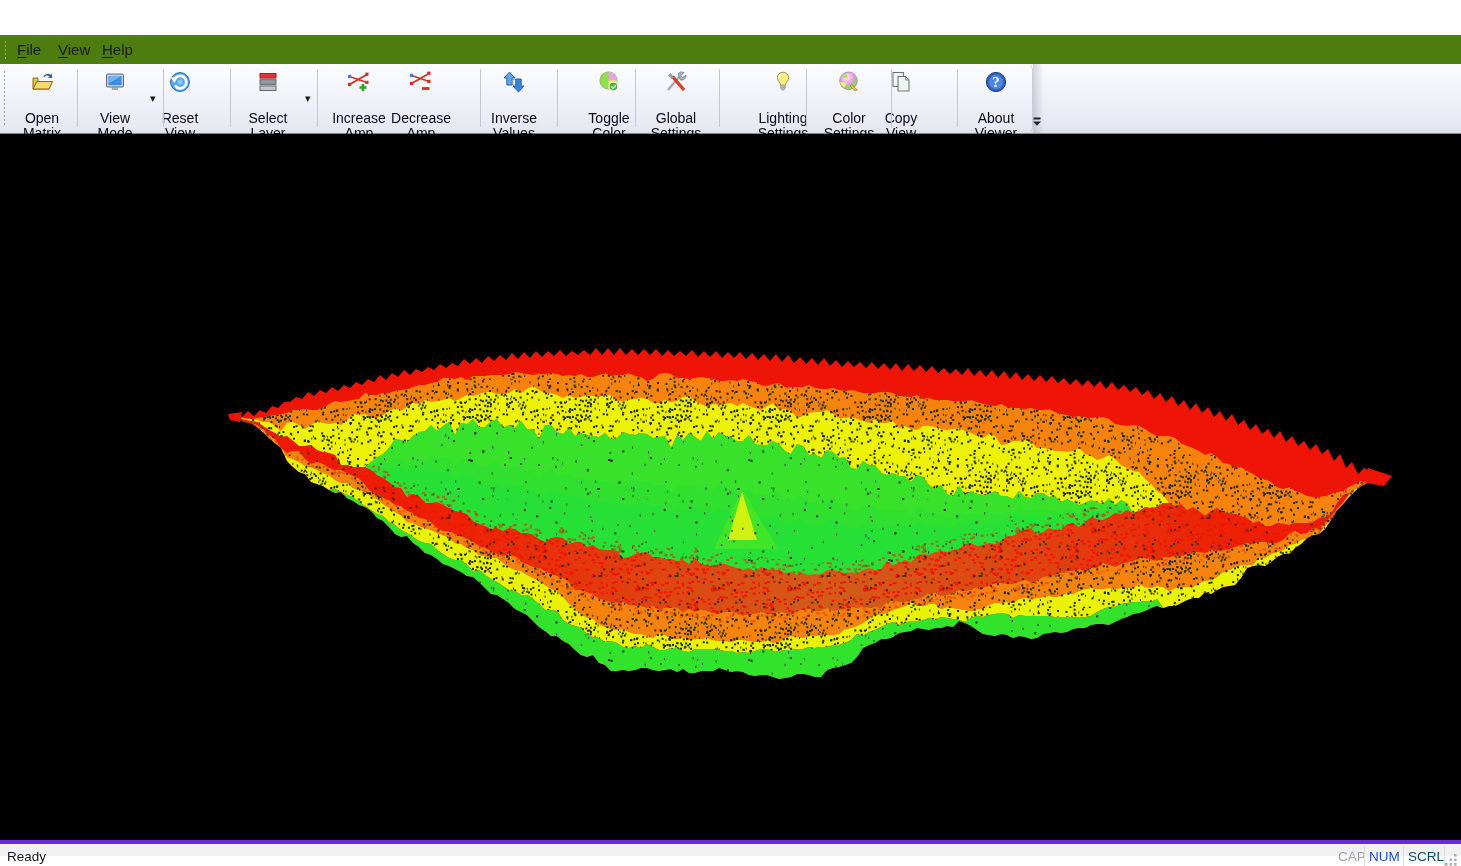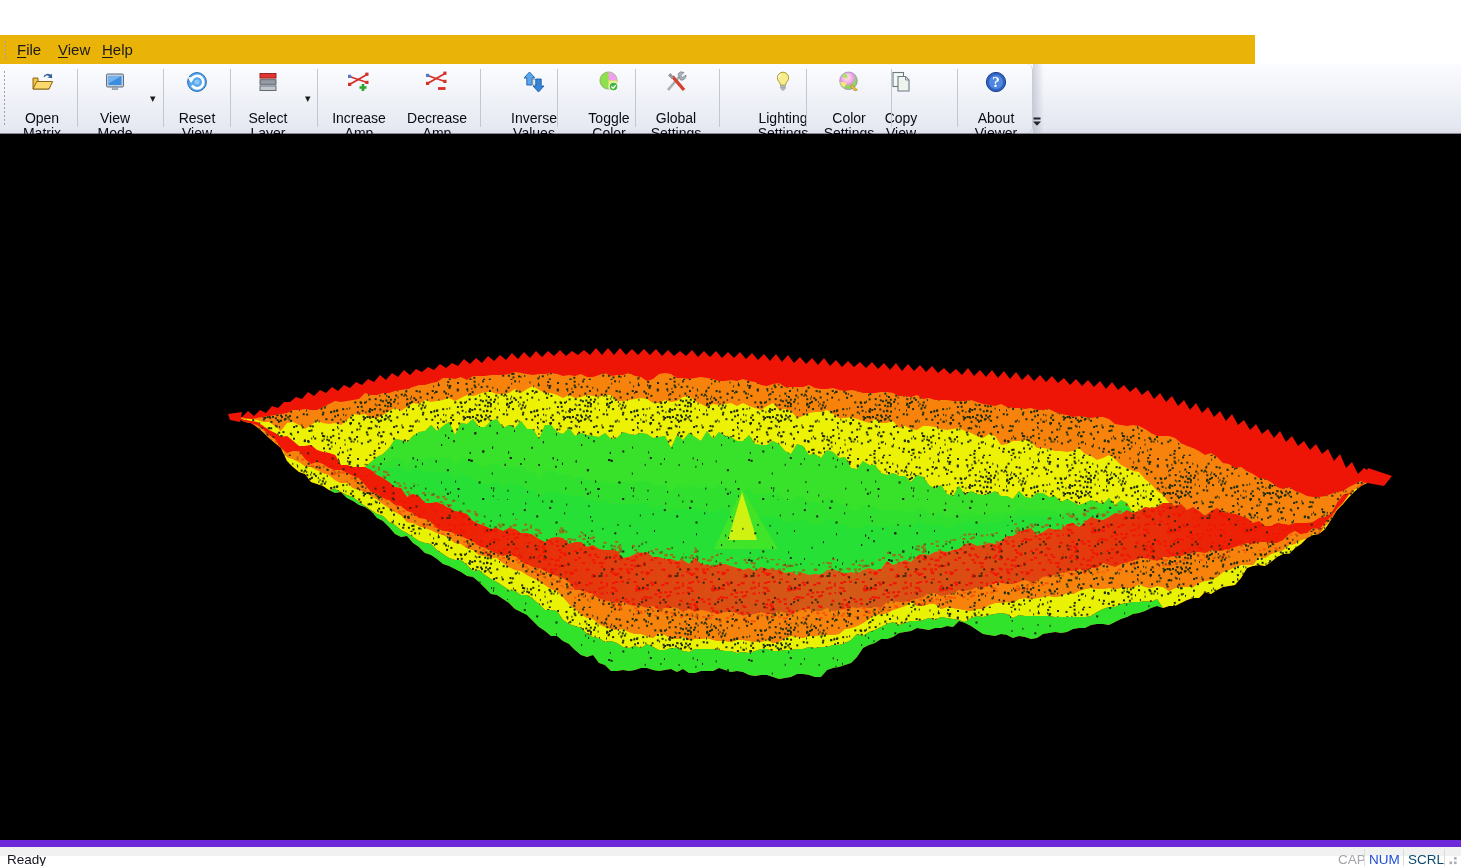--- a/index.html
+++ b/index.html
@@ -6,21 +6,21 @@
   font-family:"Liberation Sans", sans-serif; -webkit-font-smoothing:antialiased; }
 #win { position:relative; width:1461px; height:866px; background:#fff; }
 
 
 #titlebar { position:absolute; left:0; top:0; width:1461px; height:35px; background:#fff; }
 #topline { position:absolute; left:0; top:0; width:640px; height:1px; background:#b9b9b9; }
 #appicon { position:absolute; left:9px; top:6px; }
 #title { position:absolute; left:36px; top:0; height:35px; line-height:34px; font-size:15px; letter-spacing:-0.15px; color:#101010; }
 .wbtn { position:absolute; top:0; width:46px; height:33px; }
 
-#menubar { position:absolute; left:0; top:35px; width:1255px; height:29px; background:#eab308; }
+#menubar { position:absolute; left:0; top:35px; width:1461px; height:29px; background:#4d7c0f; }
 .mitem { position:absolute; top:0; height:29px; line-height:29px; font-size:15px; color:#1a1a1a; }
 .mitem u { text-decoration-thickness:1px; text-underline-offset:2px; }
 .grip { position:absolute; width:3px; background-image:radial-gradient(circle, #9d9dad 34%, transparent 40%);
   background-size:3px 4px; }
 
 #toolbar { position:absolute; left:0; top:64px; width:1461px; height:70px;
   background:linear-gradient(#fbfcff, #f0f2f8 45%, #e4e7f0 92%, #dde0ea); border-bottom:1px solid #8a8a94; }
 #tbband { position:absolute; left:0; top:0; width:1033px; height:69px;
   border-right:1px solid #c9ccd8; border-radius:0 6px 6px 0;
   background:linear-gradient(#fcfdff, #f1f3f9 45%, #e6e9f1 92%, #dfe2ec); }
@@ -29,21 +29,21 @@
 .tbl { font-size:14px; line-height:15px; color:#0a0a14; margin-top:17px; }
 .tsep { position:absolute; top:5px; height:58px; width:1px; background:#c3c7d4; }
 .tdd { position:absolute; top:28px; font-size:11px; color:#1a1a1a; }
 #tbedge { position:absolute; left:1033px; top:0; width:11px; height:69px;
   background:linear-gradient(90deg, rgba(165,170,185,0.5), rgba(238,240,246,0)); border-radius:0 5px 5px 0; }
 #tbmore { position:absolute; left:1032px; top:53px; width:10px; height:10px; }
 
 #canvas { position:absolute; left:0; top:134px; width:1461px; height:706px; background:#000; }
 
 #statusbar { position:absolute; left:0; top:840px; width:1461px; height:16px; background:#f1f1f1;
-  border-top:7px solid #6d28d9; font-size:13.5px; color:#15151f; }
+  border-top:4px solid #6d28d9; font-size:13.5px; color:#15151f; }
 #ready { position:absolute; left:7px; top:0; line-height:25px; }
 .skey { position:absolute; top:0; line-height:25px; }
 .ssep { position:absolute; top:2px; height:22px; width:1px; background:#dcdcdc; }
 #sgrip { position:absolute; right:3px; top:9px; width:14px; height:14px; }
 </style></head>
 <body>
 <div id="win">
   <div id="menubar">
     <div class="grip" style="left:4px; top:5px; height:19px;"></div>
     <div class="mitem" style="left:17px"><u>F</u>ile</div>
@@ -67,21 +67,21 @@
         <svg class="tbi" width="24" height="24" viewBox="0 0 24 24">
           <g>
             <rect x="3.5" y="4" width="17" height="13" rx="1.2" fill="#c3cdd9" stroke="#5a6f85" stroke-width="1"></rect>
 <rect x="5.5" y="6" width="13" height="9" fill="#3b8de0"></rect>
 <path d="M5.5 6 L18.5 6 L5.5 13.5 Z" fill="#71b2ec"></path>
 <path d="M10 17 L14 17 L15 19.5 L9 19.5 Z" fill="#aab4c0" stroke="#7b8794" stroke-width="0.6"></path>
           </g>
         </svg>
         <div class="tbl">View<br>Mode</div>
       </div>
-      <div class="tb" style="left:159px">
+      <div class="tb" style="left:142px">
         <svg class="tbi" width="24" height="24" viewBox="0 0 24 24">
           <g>
             <circle cx="12" cy="12" r="9.4" fill="#57a7ee" stroke="#2268b0" stroke-width="1"></circle>
 <circle cx="12" cy="12" r="9.4" fill="none"></circle>
 <path d="M6.4 9.8 A6.2 6.2 0 1 1 7.0 15.6" stroke="#fff" stroke-width="2.7" fill="none"></path>
 <path d="M2.8 7.2 L9.4 7.4 L6.2 13.0 Z" fill="#fff"></path>
 <circle cx="12" cy="12" r="2.6" fill="#8ec6f4"></circle>
           </g>
         </svg>
         <div class="tbl">Reset<br>View</div>
@@ -103,35 +103,35 @@
 <path d="M2.5 6.5 L20 12.5" stroke="#d43028" stroke-width="1.7" fill="none"></path>
 <rect x="1" y="12.8" width="3.2" height="3.2" fill="#d43028"></rect>
             <rect x="18.3" y="2.6" width="3.2" height="3.2" fill="#d43028"></rect>
 <rect x="1" y="4.8" width="3.2" height="3.2" fill="#4d79c8"></rect>
             <rect x="18.3" y="10.8" width="3.2" height="3.2" fill="#d43028"></rect>
 <path d="M12.5 17.5 L19.5 17.5 M16 14 L16 21" stroke="#28a828" stroke-width="2.6"></path>
           </g>
         </svg>
         <div class="tbl">Increase<br>Amp</div>
       </div>
-      <div class="tb" style="left:399px">
+      <div class="tb" style="left:383px">
         <svg class="tbi" width="24" height="24" viewBox="0 0 24 24">
           <g>
             <path d="M2.5 13.5 L20 3.5" stroke="#d43028" stroke-width="1.7" fill="none"></path>
 <path d="M2.5 5.5 L20 11.5" stroke="#d43028" stroke-width="1.7" fill="none"></path>
 <rect x="1" y="11.8" width="3.2" height="3.2" fill="#d43028"></rect>
             <rect x="18.3" y="1.6" width="3.2" height="3.2" fill="#d43028"></rect>
 <rect x="1" y="3.8" width="3.2" height="3.2" fill="#4d79c8"></rect>
             <rect x="18.3" y="9.8" width="3.2" height="3.2" fill="#d43028"></rect>
 <path d="M13 18.5 L20.5 18.5" stroke="#d43028" stroke-width="2.8"></path>
           </g>
         </svg>
         <div class="tbl">Decrease<br>Amp</div>
       </div>
-      <div class="tb" style="left:496px">
+      <div class="tb" style="left:476px">
         <svg class="tbi" width="24" height="24" viewBox="0 0 24 24">
           <g>
             <path d="M7.5 2 L13 8 L10.2 8 L10.2 15 L4.8 15 L4.8 8 L2 8 Z" fill="#5aa5ec" stroke="#1d5fa8" stroke-width="0.9"></path>
 <rect x="10.8" y="9.5" width="4.5" height="5.5" fill="#e8edf2" stroke="#8a949e" stroke-width="0.7"></rect>
 <path d="M16.5 22 L11 16 L13.8 16 L13.8 9 L19.2 9 L19.2 16 L22 16 Z" fill="#3584d6" stroke="#1d5fa8" stroke-width="0.9"></path>
           </g>
         </svg>
         <div class="tbl">Inverse<br>Values</div>
       </div>
       <div class="tb" style="left:571px">

